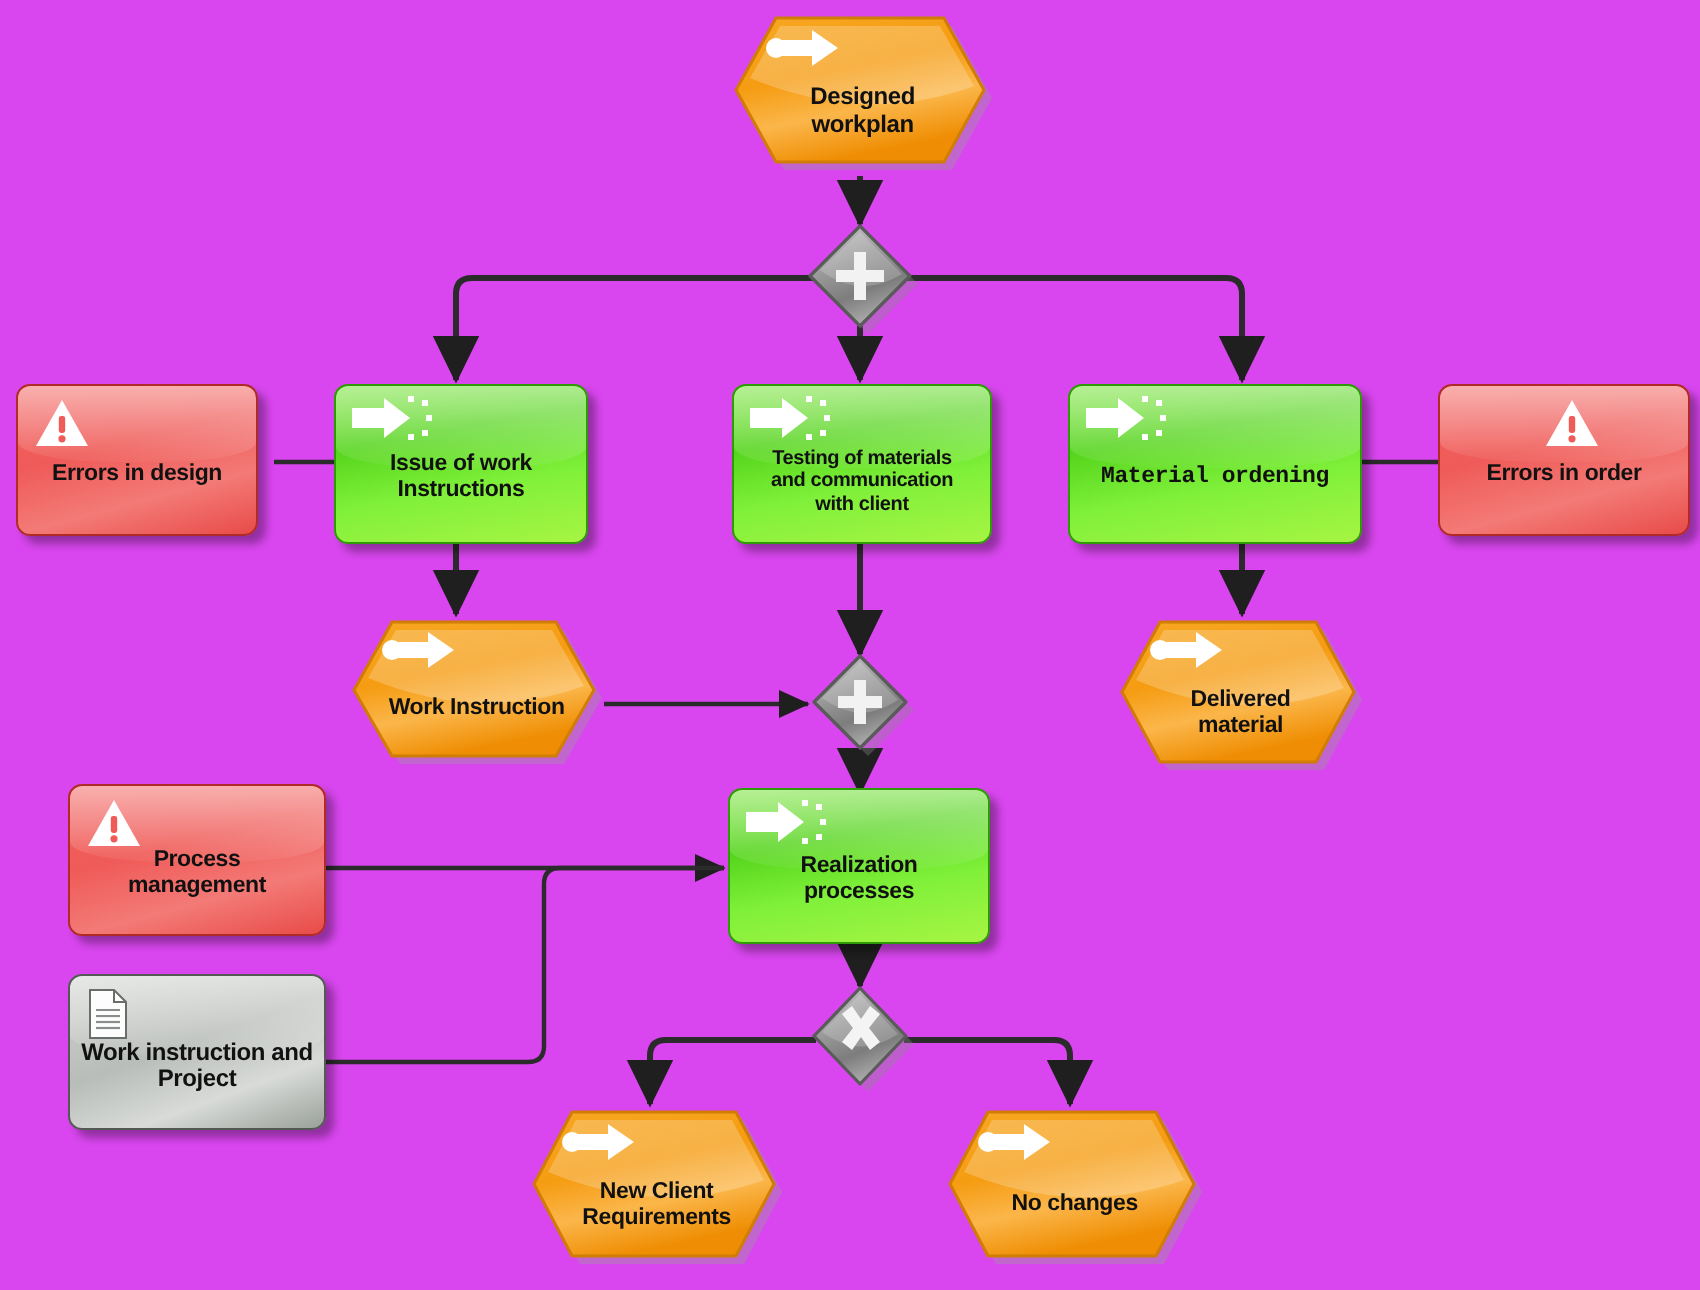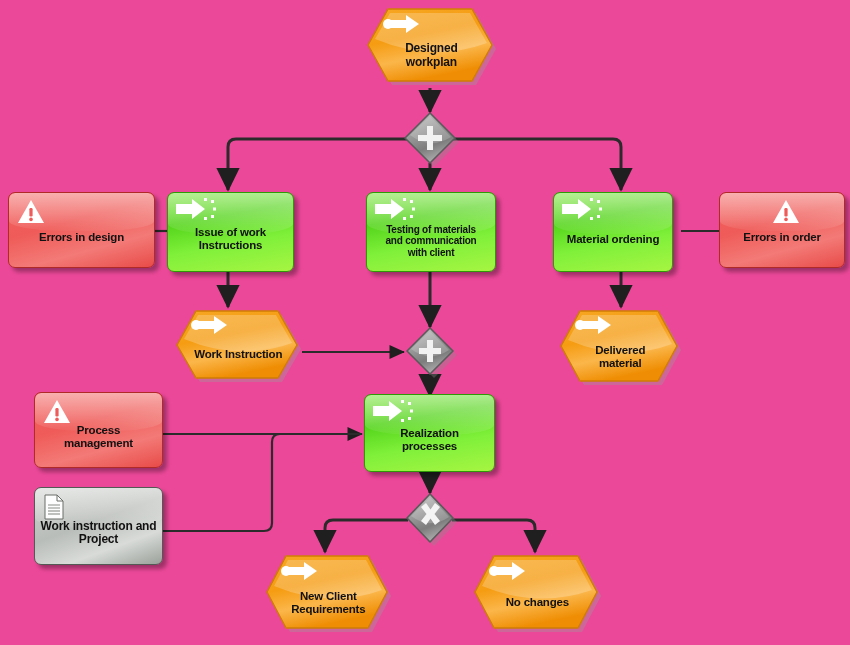--- a/index.html
+++ b/index.html
@@ -1,17 +1,17 @@
 <!DOCTYPE html>
 <html><head>
 <meta charset="utf-8">
 <style>
   html,body{margin:0;padding:0;background:#ffffff;}
   body{width:850px;height:645px;font-family:"Liberation Sans",sans-serif;overflow:hidden;}
-  #canvas{position:relative;width:850px;height:645px;background:#ec4899;}
+  #canvas{position:relative;width:850px;height:645px;background:#d946ef;}
   svg.wires{position:absolute;left:0;top:0;width:850px;height:645px;pointer-events:none;}
 
   .node{position:absolute;box-sizing:border-box;}
 
   
   .rect{
     border-radius:7px;
     border:1px solid rgba(0,0,0,.45);
     box-shadow:4px 4px 4px rgba(0,0,0,.33);
     overflow:hidden;
@@ -146,21 +146,21 @@
             <stop offset="1" stop-color="#a8a8a8"></stop>
         </linearGradient>
       </defs>
       <path d="M31,3 L56,28 L31,53 L6,28 Z" fill="#8d8d8d" opacity=".35" transform="translate(4,4)"></path>
       <path d="M31,3 L56,28 L31,53 L6,28 Z" fill="url(#gg1)" stroke="#5a5a5a" stroke-width="1.6" stroke-linejoin="round"></path>
       <path d="M31,6 L52,27 Q31,40 11,25 Z" fill="#ffffff" opacity=".18"></path>
       <path d="M28,16 h6 v9 h9 v6 h-9 v9 h-6 v-9 h-9 v-6 h9 z" fill="#f2f2f2"></path>
     </svg>
   </div>
 
-  <div class="node rect red" style="left:8px;top:192px;width:147px;height:76px;">
+  <div class="node rect red" style="left:8px;top:192px;width:121px;height:76px;">
     <div class="gloss"></div>
     <svg class="wico" viewBox="0 0 28 26">
       <path d="M14,2 L27,25 L1,25 Z" fill="#ffffff"></path>
       <rect x="12.4" y="10" width="3.2" height="8.5" rx="1.2" fill="#ef5b58"></rect>
       <circle cx="14" cy="21.4" r="1.8" fill="#ef5b58"></circle>
     </svg>
     <div class="label" style="font-size:11.5px;">Errors in design</div>
   </div>
 
   <div class="node rect green" style="left:167px;top:192px;width:127px;height:80px;padding-left:20px;">
@@ -191,21 +191,21 @@
         <rect x="39" y="10.5" width="3" height="3"></rect>
           <rect x="37" y="18" width="3" height="3"></rect>
         <rect x="30" y="20" width="3" height="3"></rect>
       </g>
     </svg>
     <div class="label" style="font-size:10px;padding-top:18px;">Testing of materials
 and communication
 with client</div>
   </div>
 
-  <div class="node rect green" style="left:553px;top:192px;width:120px;height:80px;">
+  <div class="node rect green" style="left:534px;top:192px;width:147px;height:80px;font-family:Liberation Mono, monospace;">
     <div class="gloss"></div>
     <svg class="tico" viewBox="0 0 42 24">
       <path d="M2,7 L18,7 L18,2 L31,12 L18,22 L18,17 L2,17 Z" fill="#fff"></path>
       <path d="M31,3.5 a8.5,8.5 0 1 1 -0.2,17 a6,6 0 1 0 0.2,-17 z" fill="#fff"></path>
       <g fill="#fff">
         <rect x="30" y="1" width="3" height="3"></rect>
           <rect x="37" y="3" width="3" height="3"></rect>
         <rect x="39" y="10.5" width="3" height="3"></rect>
           <rect x="37" y="18" width="3" height="3"></rect>
         <rect x="30" y="20" width="3" height="3"></rect>

